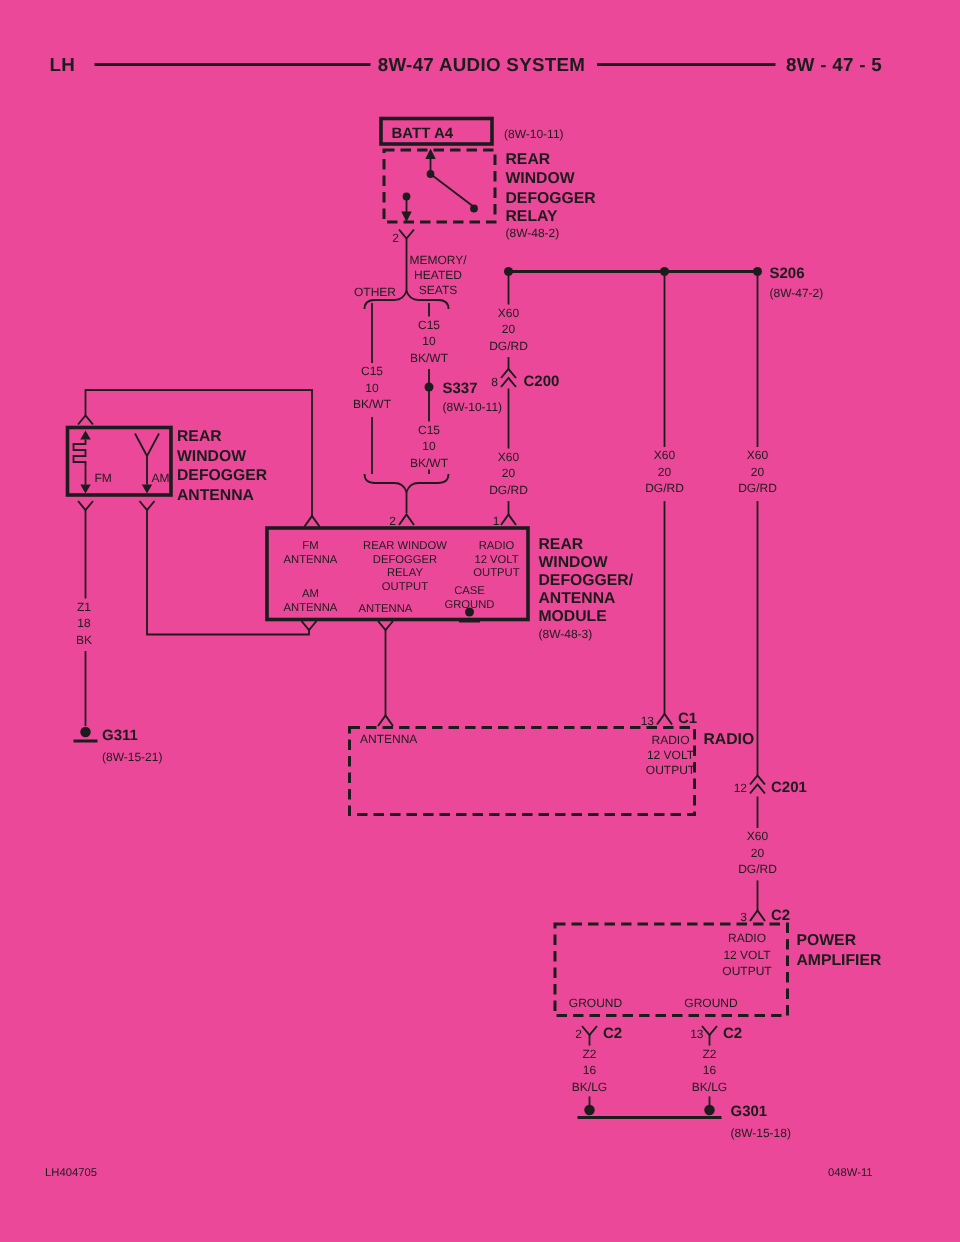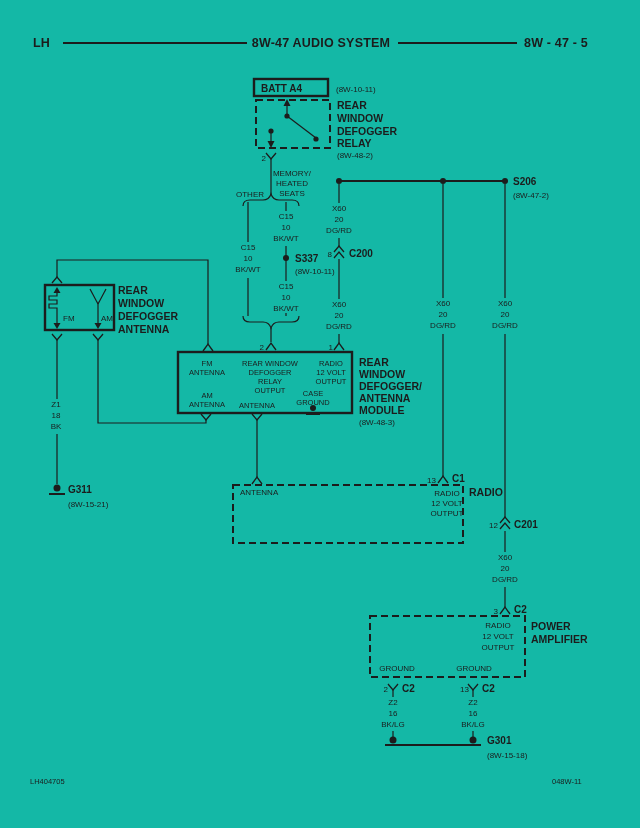--- a/index.html
+++ b/index.html
@@ -1,16 +1,16 @@
 <!DOCTYPE html>
 <html><head>
 <meta charset="utf-8">
 <style>
   html,body{margin:0;padding:0;background:#ffffff;}
-  .page{position:relative;width:640px;height:828px;background:#14b8a6;overflow:hidden;}
+  .page{position:relative;width:640px;height:828px;background:#ec4899;overflow:hidden;}
   .tx{font-family:"Liberation Sans","DejaVu Sans",sans-serif;fill:#1c1c1c;}
   .f7{font-size:7.5px;}
   .f8{font-size:8px;}
   .b10{font-size:10px;font-weight:bold;}
   .b11{font-size:10.5px;font-weight:bold;}
   .b12{font-size:12.5px;font-weight:bold;letter-spacing:.2px;}
   .mid{text-anchor:middle;}
   .end{text-anchor:end;}
   .wire{stroke:#1c1c1c;stroke-width:1.2;fill:none;}
   .wire2{stroke:#1c1c1c;stroke-width:2;fill:none;}

